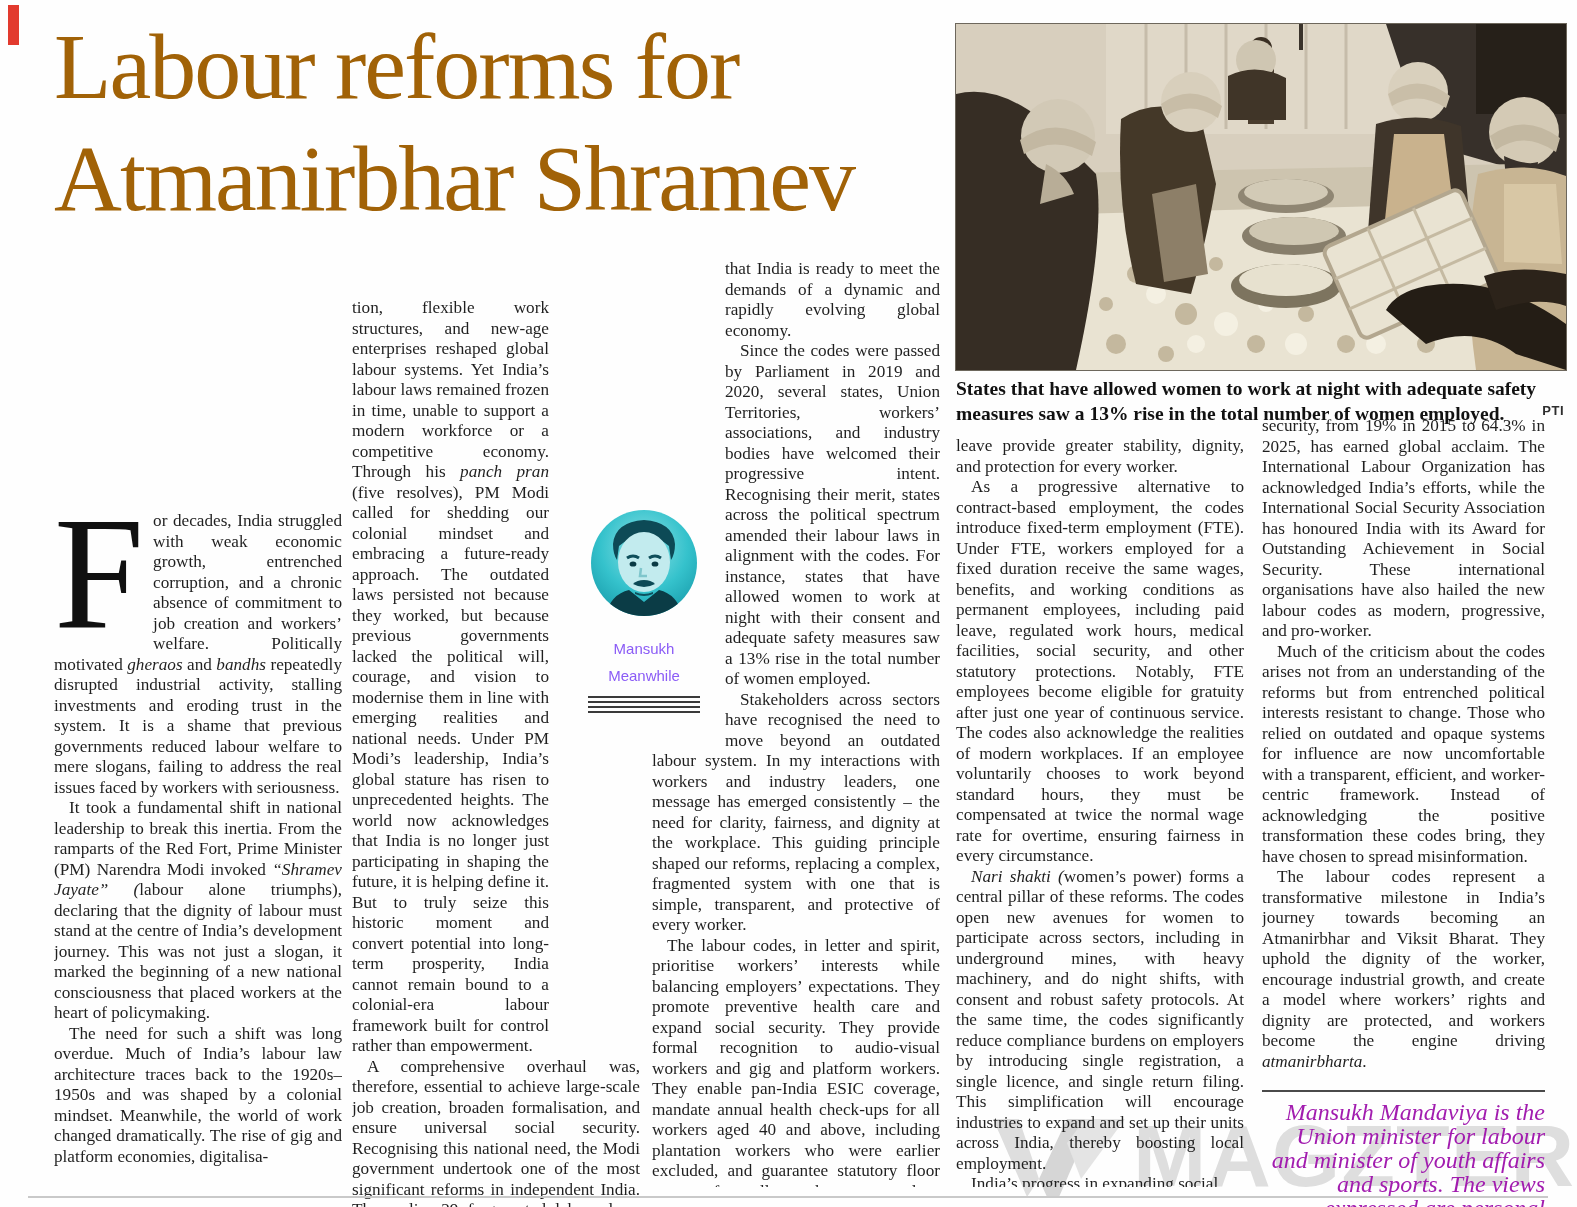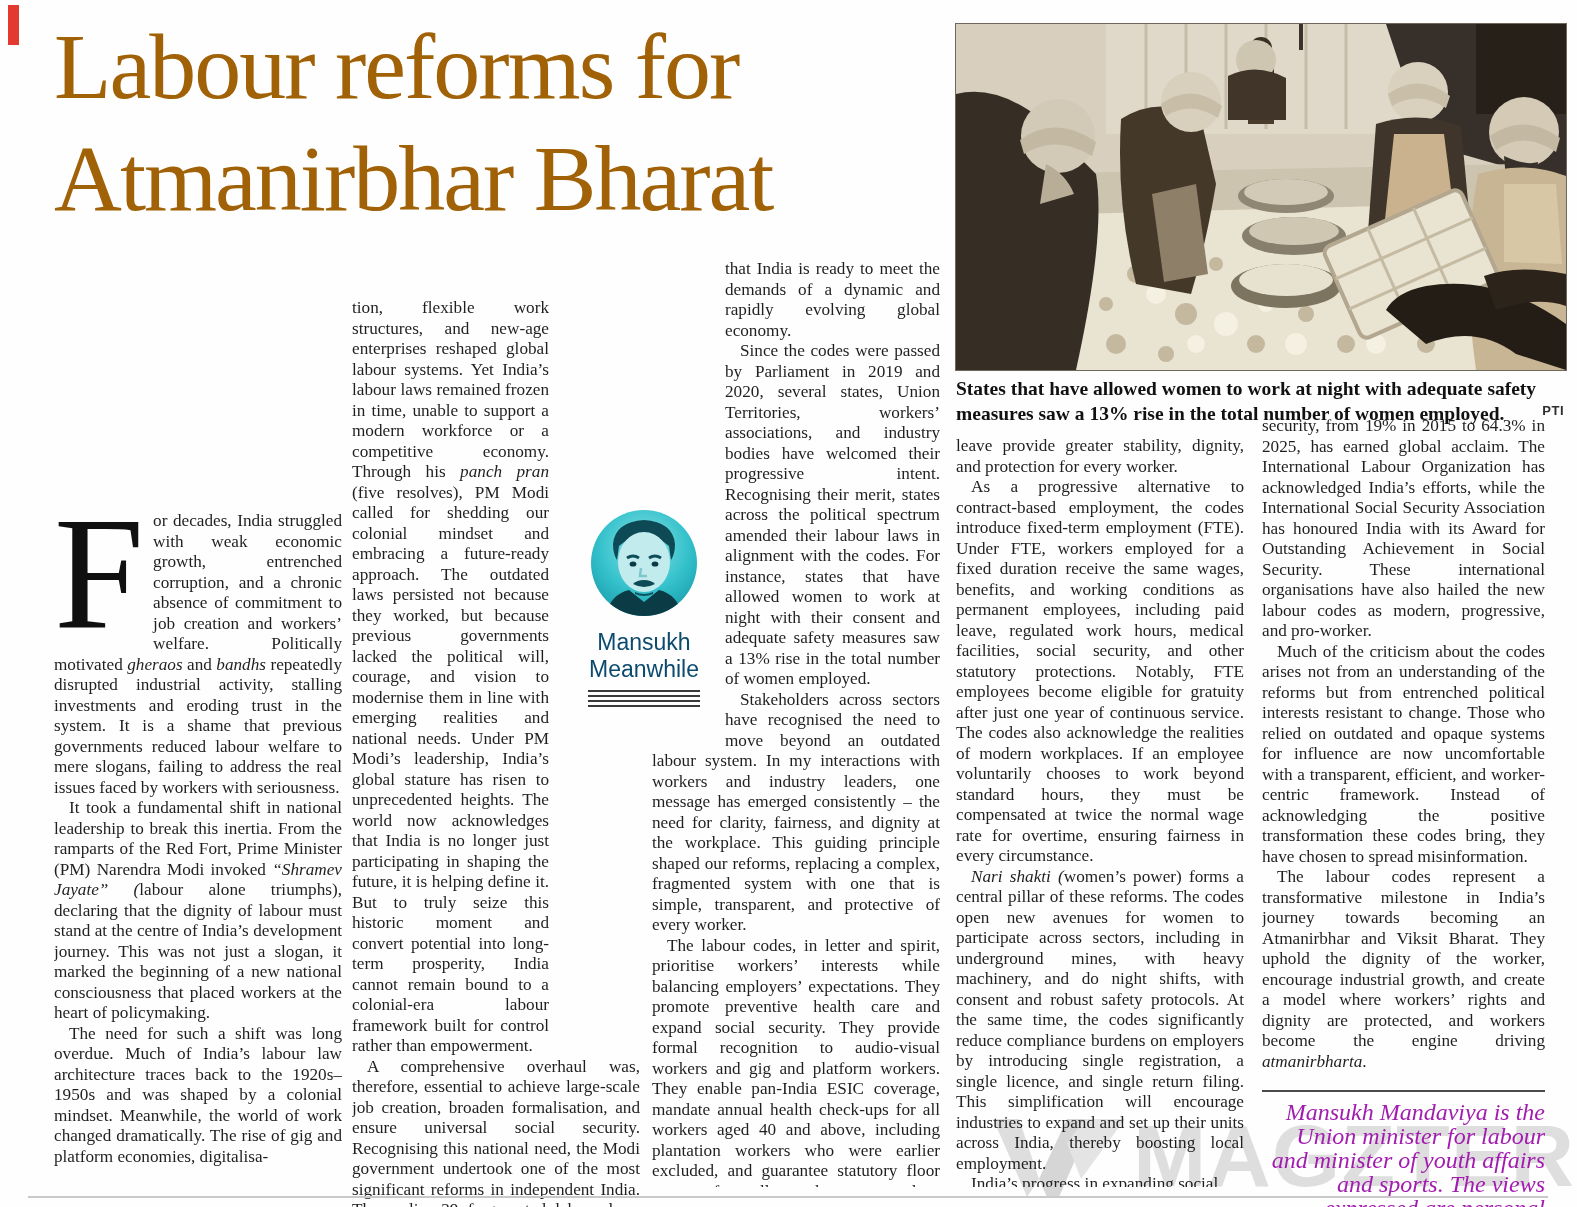--- a/index.html
+++ b/index.html
@@ -29,22 +29,22 @@
   .col4{left:956px;top:436px;width:288px;height:751px;}
   .col5{left:1262px;top:416px;width:283px;height:652px;}
   .dropcap{float:left;font-size:162px;line-height:0.73;height:121px;margin:4px 9px 0 0;color:#101010;}
   .wrap-spacer-right{float:right;width:82px;height:234px;margin:505px 0 0 9px;}
   .wrap-spacer-left{float:left;width:64px;height:240px;margin:243px 9px 0 0;}
 
   
   .author-card{position:absolute;left:576px;top:510px;width:136px;text-align:center;z-index:2;}
   .author-photo{width:106px;height:106px;margin:0 auto;border-radius:50%;overflow:hidden;display:block;}
   .author-photo svg{display:block;}
-  .author-name{margin-top:13px;font-family:"Liberation Sans",sans-serif;font-size:23px;
-               line-height:27px;color:#0c4a6e;}
+  .author-name{margin-top:19px;font-family:"Liberation Sans",sans-serif;font-size:15px;
+               line-height:27px;color:#8b5cf6;}
   .author-name span{display:block;}
   .byline-rules{width:112px;margin:7px auto 0;height:19px;
                 background:repeating-linear-gradient(to bottom,#3a3a3a 0 2px,transparent 2px 5px);}
 
   
   .photo{position:absolute;left:956px;top:24px;width:610px;height:346px;margin:0;z-index:1;
          outline:1px solid #6d675c;}
   .photo svg{display:block;}
 
   
@@ -80,21 +80,21 @@
     <svg width="140" height="86" viewBox="0 0 140 86">
       <polygon points="4,6 30,6 50,66 38,84 12,24" fill="#dedede"></polygon>
       <polygon points="50,66 78,6 104,6 70,84 58,84" fill="#d6d6d6"></polygon>
       <polygon points="78,30 96,6 136,6 92,66" fill="#e4e4e4"></polygon>
     </svg>
     <span>MAGZTER</span>
   </div>
 
   <h1 class="headline">
     <span class="hl-line">Labour reforms for</span>
-    <span class="hl-line">Atmanirbhar Bharat</span>
+    <span class="hl-line">Atmanirbhar Shramev</span>
   </h1>
 
 
   <div class="col col1">
     <p><span class="dropcap">F</span><span>or decades, India struggled with weak economic growth, entrenched corruption, and a chronic absence of commitment to job creation and workers’ welfare. Politically motivated <i>gheraos</i> and <i>bandhs</i> repeatedly disrupted industrial activity, stalling investments and eroding trust in the system. It is a shame that previous governments reduced labour welfare to mere slogans, failing to address the real issues faced by workers with seriousness.</span></p>
     <p class="indent">It took a fundamental shift in national leadership to break this inertia. From the ramparts of the Red Fort, Prime Minister (PM) Narendra Modi invoked <i>“Shramev Jayate” (</i>labour alone triumphs), declaring that the dignity of labour must stand at the centre of India’s development journey. This was not just a slogan, it marked the beginning of a new national consciousness that placed workers at the heart of policymaking.</p>
     <p class="indent">The need for such a shift was long overdue. Much of India’s labour law architecture traces back to the 1920s–1950s and was shaped by a colonial mindset. Meanwhile, the world of work changed dramatically. The rise of gig and platform economies, digitalisa-</p>
   </div>
 
   <div class="col col2">

